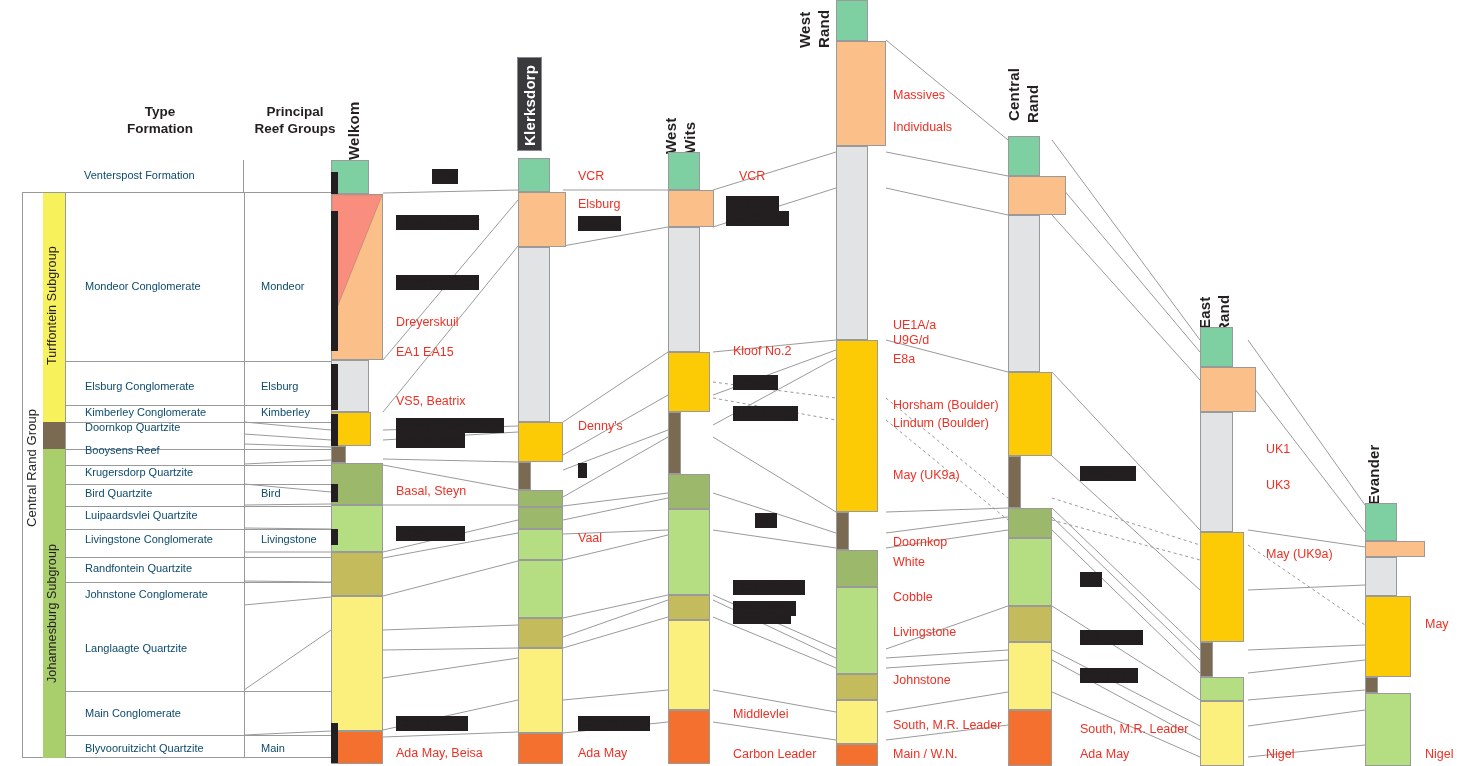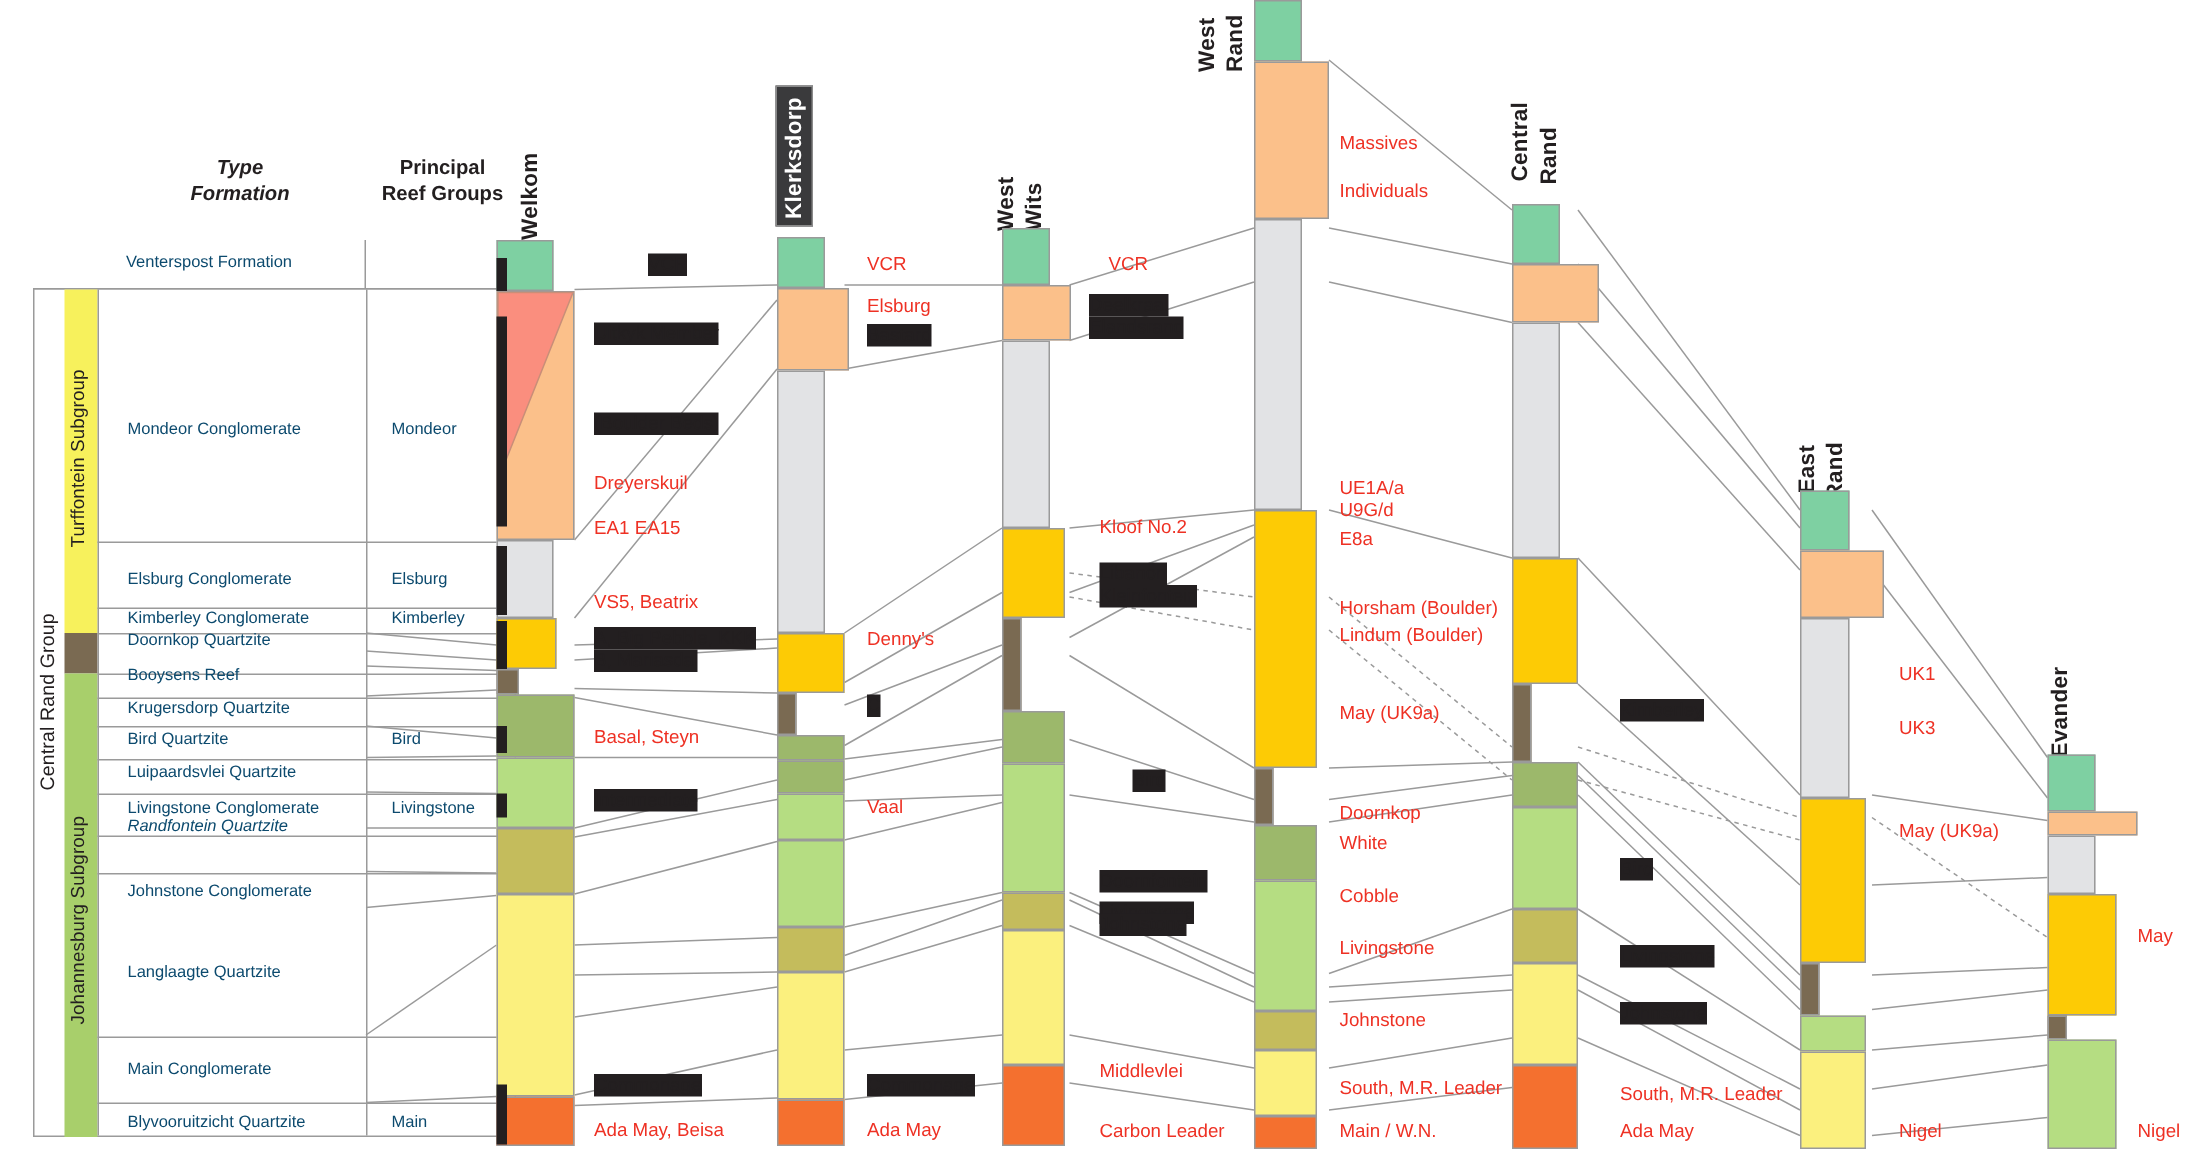--- a/index.html
+++ b/index.html
@@ -166,21 +166,21 @@
       <path d="M713 382 L836 398"></path>
       <path d="M713 398 L836 420"></path>
       <path d="M886 398 L1008 498"></path>
       <path d="M886 420 L1008 520"></path>
       <path d="M1052 498 L1200 545"></path>
       <path d="M1052 520 L1200 560"></path>
       <path d="M1248 545 L1365 625"></path>
     </g>
   </svg>
 
-  <div class="hdr" style="left:100px; top:104px; width:120px;font-style:italic;">
+  <div class="hdr" style="left:100px; top:104px; width:120px;">
     <div>Type</div>
     <div>Formation</div>
   </div>
   <div class="hdr" style="left:232px; top:104px; width:126px;">
     <div>Principal</div>
     <div>Reef Groups</div>
   </div>
 
   <div class="rowline" style="left:22px; top:192px; width:322px;"></div>
   <div class="cell-col-vline" style="left:243px; top:160px; height:32px;"></div>
@@ -214,21 +214,21 @@
 
     <div class="rowtext" style="left:62px; top:87px;">Mondeor Conglomerate</div>
     <div class="rowtext" style="left:62px; top:187px;">Elsburg Conglomerate</div>
     <div class="rowtext" style="left:62px; top:213px;">Kimberley Conglomerate</div>
     <div class="rowtext" style="left:62px; top:228px;">Doornkop Quartzite</div>
     <div class="rowtext" style="left:62px; top:251px;">Booysens Reef</div>
     <div class="rowtext" style="left:62px; top:273px;">Krugersdorp Quartzite</div>
     <div class="rowtext" style="left:62px; top:294px;">Bird Quartzite</div>
     <div class="rowtext" style="left:62px; top:316px;">Luipaardsvlei Quartzite</div>
     <div class="rowtext" style="left:62px; top:340px;">Livingstone Conglomerate</div>
-    <div class="rowtext" style="left:62px; top:352px;font-style:italic;">Randfontein Quartzite</div>
+    <div class="rowtext" style="left:62px; top:369px;">Randfontein Quartzite</div>
     <div class="rowtext" style="left:62px; top:395px;">Johnstone Conglomerate</div>
     <div class="rowtext" style="left:62px; top:449px;">Langlaagte Quartzite</div>
     <div class="rowtext" style="left:62px; top:514px;">Main Conglomerate</div>
     <div class="rowtext" style="left:62px; top:549px;">Blyvooruitzicht Quartzite</div>
 
     <div class="rowtext" style="left:238px; top:87px;">Mondeor</div>
     <div class="rowtext" style="left:238px; top:187px;">Elsburg</div>
     <div class="rowtext" style="left:238px; top:213px;">Kimberley</div>
     <div class="rowtext" style="left:238px; top:294px;">Bird</div>
     <div class="rowtext" style="left:238px; top:340px;">Livingstone</div>
@@ -371,21 +371,21 @@
   <div class="lab blk" style="left:578px; top:463px;">C</div>
   <div class="lab red" style="left:578px; top:531px;">Vaal</div>
   <div class="lab blk" style="left:578px; top:716px;">Commonage</div>
   <div class="lab red" style="left:578px; top:746px;">Ada May</div>
 
   <div class="lab red" style="left:739px; top:169px;">VCR</div>
   <div class="lab blk" style="left:726px; top:196px;">Deelkraal</div>
   <div class="lab blk" style="left:726px; top:211px;">Elandsrand</div>
   <div class="lab red" style="left:733px; top:344px;">Kloof No.2</div>
   <div class="lab blk" style="left:733px; top:375px;">Libanon</div>
-  <div class="lab blk" style="left:733px; top:390px;text-align:center;">Kleinfontein</div>
+  <div class="lab blk" style="left:733px; top:406px;text-align:center;">Kleinfontein</div>
   <div class="lab blk" style="left:755px; top:513px;">Bird</div>
   <div class="lab blk" style="left:733px; top:580px;">Doornfontein</div>
   <div class="lab blk" style="left:733px; top:601px;">Livingstone</div>
   <div class="lab blk" style="left:733px; top:609px;">Johnstone</div>
   <div class="lab red" style="left:733px; top:707px;">Middlevlei</div>
   <div class="lab red" style="left:733px; top:747px;">Carbon Leader</div>
 
   <div class="lab red" style="left:893px; top:88px;">Massives</div>
   <div class="lab red" style="left:893px; top:120px;">Individuals</div>
   <div class="lab red" style="left:893px; top:318px;">UE1A/a</div>

